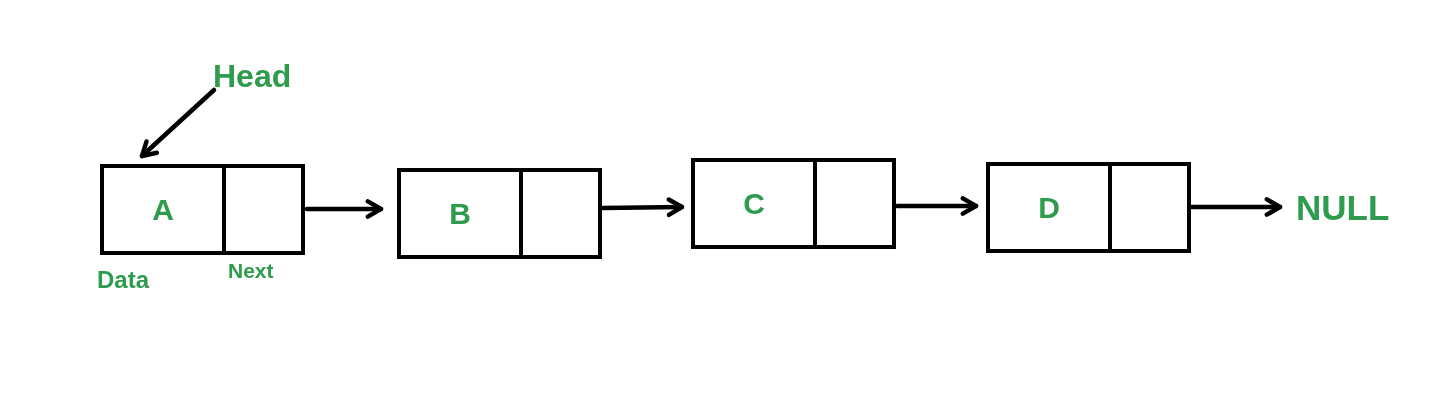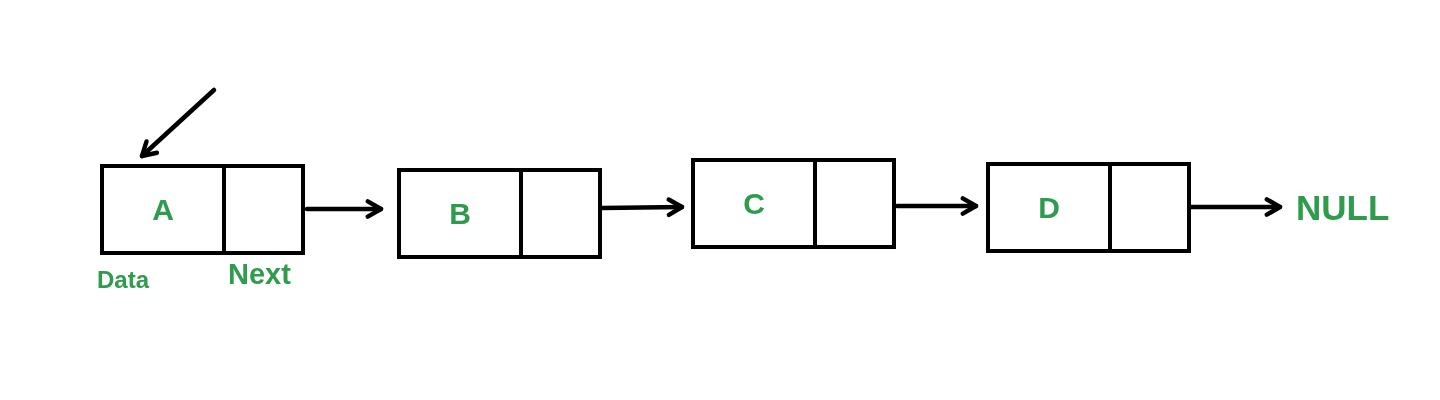--- a/index.html
+++ b/index.html
@@ -52,21 +52,21 @@
   }
   .lbl{
     position:absolute;
     color:var(--green);
     font-weight:bold;
     white-space:nowrap;
     line-height:1;
   }
   .head-lbl{ left:213px; top:60px;  font-size:32px; }
   .data-lbl{ left:97px;  top:268px; font-size:24px; }
-  .next-lbl{ left:228px; top:260px; font-size:29px; }
+  .next-lbl{ left:228px; top:260px; font-size:21px; }
   .null-lbl{ left:1296px;top:190px; font-size:35px; }
   .node-a{ left:100px; top:164px; }
   .node-b{ left:397px; top:168px; }
   .node-c{ left:691px; top:158px; }
   .node-d{ left:986px; top:162px; }
 </style>
 </head>
 <body>
 
 <div class="canvas">
@@ -77,20 +77,21 @@
         <path d="M3,3 L15,10 L3,17" fill="none" stroke="#000000" style="stroke:var(--stroke)" stroke-width="4" stroke-linecap="round" stroke-linejoin="round"></path>
       </marker>
     </defs>
     <line x1="214" y1="90" x2="142" y2="156" marker-end="url(#ah)"></line>
     <line x1="307" y1="209" x2="381" y2="209" marker-end="url(#ah)"></line>
     <line x1="602" y1="208" x2="682" y2="207" marker-end="url(#ah)"></line>
     <line x1="897" y1="206" x2="976" y2="206" marker-end="url(#ah)"></line>
     <line x1="1191" y1="207" x2="1280" y2="207" marker-end="url(#ah)"></line>
   </svg>
 
+  <div class="lbl head-lbl">Head</div>
 
   <div class="node node-a">
     <div class="data-cell">
       <span class="node-letter">A</span>
     </div>
     <div class="next-cell"></div>
   </div>
 
   <div class="node node-b">
     <div class="data-cell">

